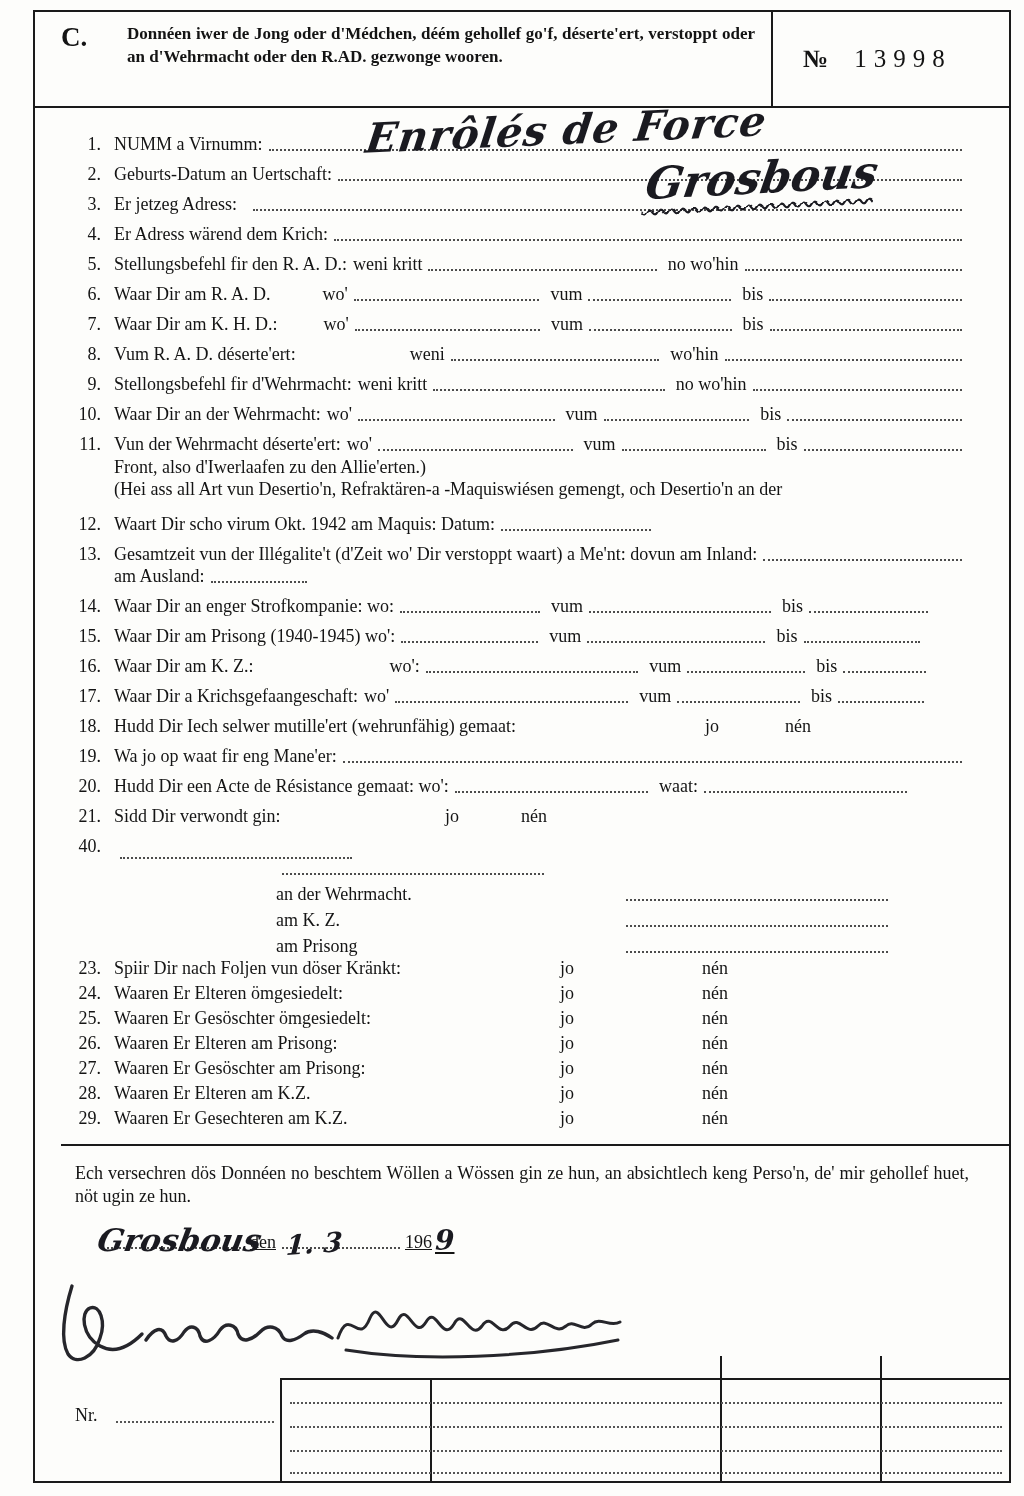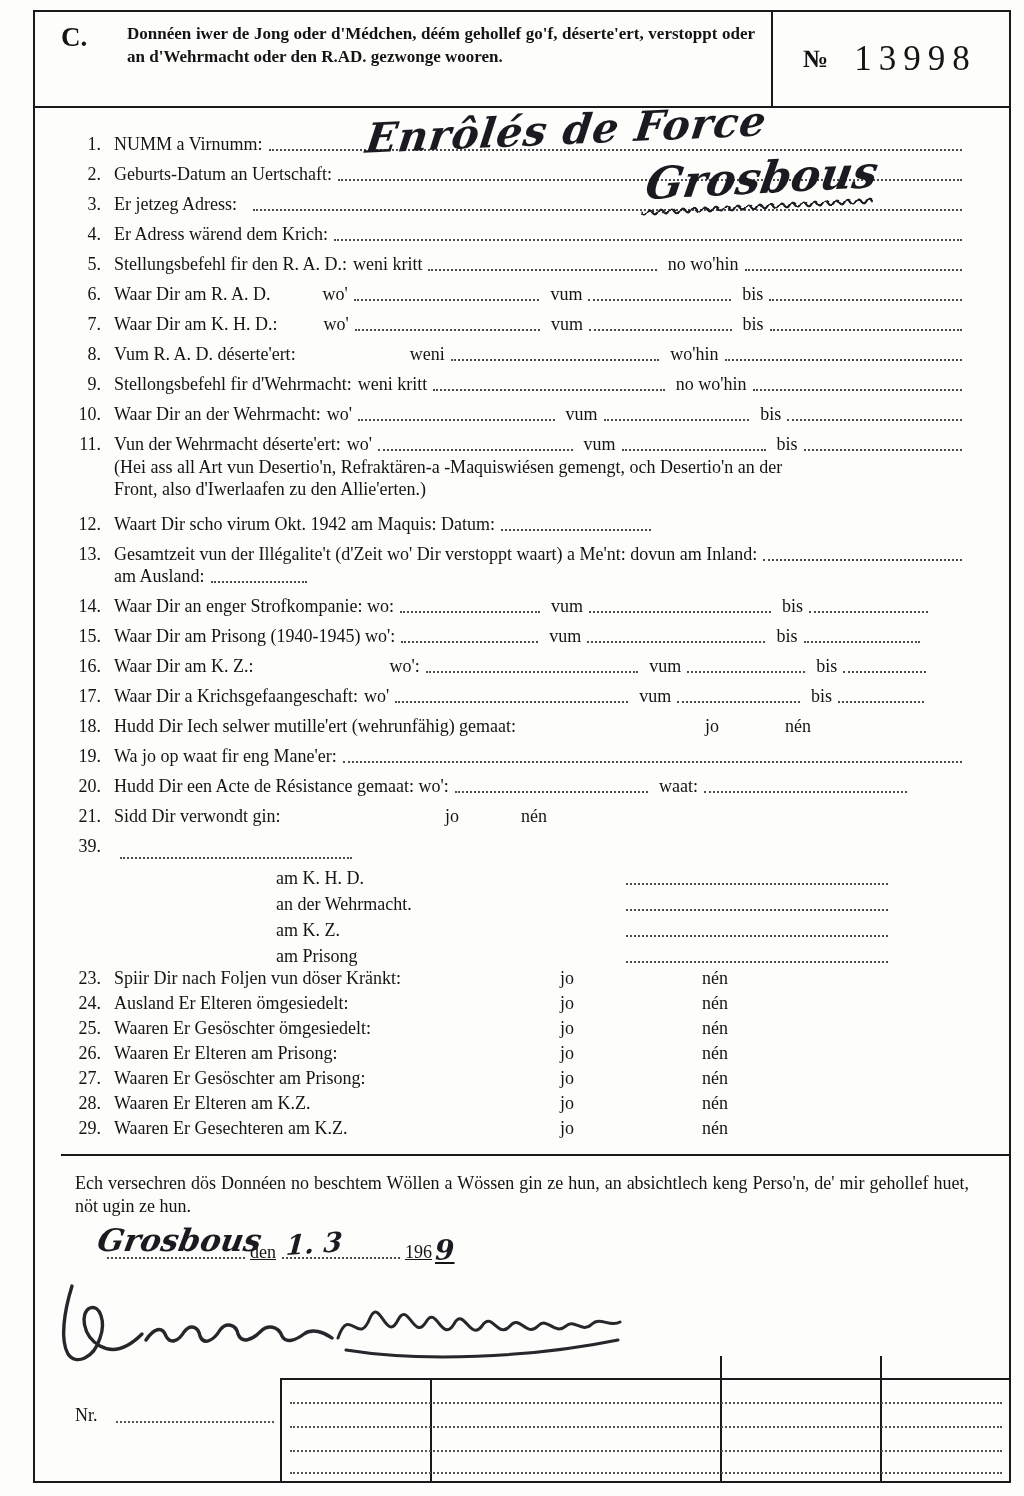--- a/index.html
+++ b/index.html
@@ -7,21 +7,21 @@
           font-family:"Liberation Serif", serif; color:#141414; overflow:hidden; }
   .frame { position:absolute; left:33px; top:10px; width:978px; height:1473px;
            border:2px solid #1a1a1a; box-sizing:border-box; }
 
   
   .hdr { display:flex; align-items:stretch; border-bottom:2px solid #1a1a1a; height:96px; box-sizing:border-box; }
   .hdr-letter { flex:0 0 62px; font-size:27px; font-weight:bold; padding:10px 0 0 26px; }
   .hdr-text { flex:1; font-weight:bold; font-size:17px; line-height:1.38; padding:10px 16px 0 4px; text-align:justify; }
   .hdr-no { flex:0 0 238px; border-left:2px solid #1a1a1a; display:flex; align-items:center; gap:26px; padding-left:30px; box-sizing:border-box; }
   .no-sign { font-size:25px; font-weight:bold; }
-  .no-val { font-size:35px; letter-spacing:7px; }
+  .no-val { font-size:25px; letter-spacing:7px; }
 
   
   .rows { padding:26px 42px 0 26px; }
   .row { display:flex; align-items:baseline; margin-bottom:10px; font-size:18px; line-height:20px; }
   .row.tight { margin-bottom:5px; }
   .num { flex:0 0 40px; text-align:right; padding-right:13px; }
   .rc { flex:1; display:flex; align-items:baseline; position:relative; min-width:0; }
   .lbl { white-space:nowrap; }
   .inl { white-space:nowrap; margin-left:6px; }
   .d { border-bottom:2px dotted #4c4c4c; align-self:flex-end; height:5px; margin:0 5px 3px 6px; min-width:12px; }
@@ -187,22 +187,22 @@
           <span class="inl">vum</span>
           <span class="d" style="flex:1"></span>
           <span class="inl">bis</span>
           <span class="d" style="flex:1.1"></span>
         </span>
       </div>
 
       <div class="row" style="margin-bottom:14px">
         <span class="num"></span>
         <span class="rc" style="display:block">
+          <span class="noteline">Front, also d'Iwerlaafen zu den Allie'erten.)</span>
           <span class="noteline">(Hei ass all Art vun Desertio'n, Refraktären-a -Maquiswiésen gemengt, och Desertio'n an der</span>
-          <span class="noteline">Front, also d'Iwerlaafen zu den Allie'erten.)</span>
         </span>
       </div>
 
       <div class="row">
         <span class="num">12.</span>
         <span class="rc">
           <span class="lbl">Waart Dir scho virum Okt. 1942 am Maquis: Datum:</span>
           <span class="d" style="width:150px; flex:none"></span>
           <span style="flex:1"></span>
         </span>
@@ -308,30 +308,29 @@
       <div class="row">
         <span class="num">21.</span>
         <span class="rc">
           <span class="lbl">Sidd Dir verwondt gin:</span>
           <span class="jo" style="left:331px">jo</span>
           <span class="nen" style="left:407px">nén</span>
         </span>
       </div>
 
       <div class="row" style="margin-bottom:6px">
-        <span class="num">39.</span>
+        <span class="num">40.</span>
         <span class="rc">
           <span class="d" style="width:232px; flex:none"></span>
           <span style="flex:1"></span>
         </span>
       </div>
 
       <div class="r22sub">
         <span class="sp" style="width:215px"></span>
-        <span class="slbl">am K. H. D.</span>
         <span class="d" style="width:262px; flex:none"></span>
         <span style="flex:1"></span>
       </div>
       <div class="r22sub">
         <span class="sp" style="width:215px"></span>
         <span class="slbl">an der Wehrmacht.</span>
         <span class="d" style="width:262px; flex:none"></span>
         <span style="flex:1"></span>
       </div>
       <div class="r22sub">
@@ -351,21 +350,21 @@
         <span class="num">23.</span>
         <span class="rc">
           <span class="lbl">Spiir Dir nach Foljen vun döser Kränkt:</span>
           <span class="jo" style="left:446px">jo</span>
           <span class="nen" style="left:588px">nén</span>
         </span>
       </div>
       <div class="row tight">
         <span class="num">24.</span>
         <span class="rc">
-          <span class="lbl">Ausland Er Elteren ömgesiedelt:</span>
+          <span class="lbl">Waaren Er Elteren ömgesiedelt:</span>
           <span class="jo" style="left:446px">jo</span>
           <span class="nen" style="left:588px">nén</span>
         </span>
       </div>
       <div class="row tight">
         <span class="num">25.</span>
         <span class="rc">
           <span class="lbl">Waaren Er Gesöschter ömgesiedelt:</span>
           <span class="jo" style="left:446px">jo</span>
           <span class="nen" style="left:588px">nén</span>

